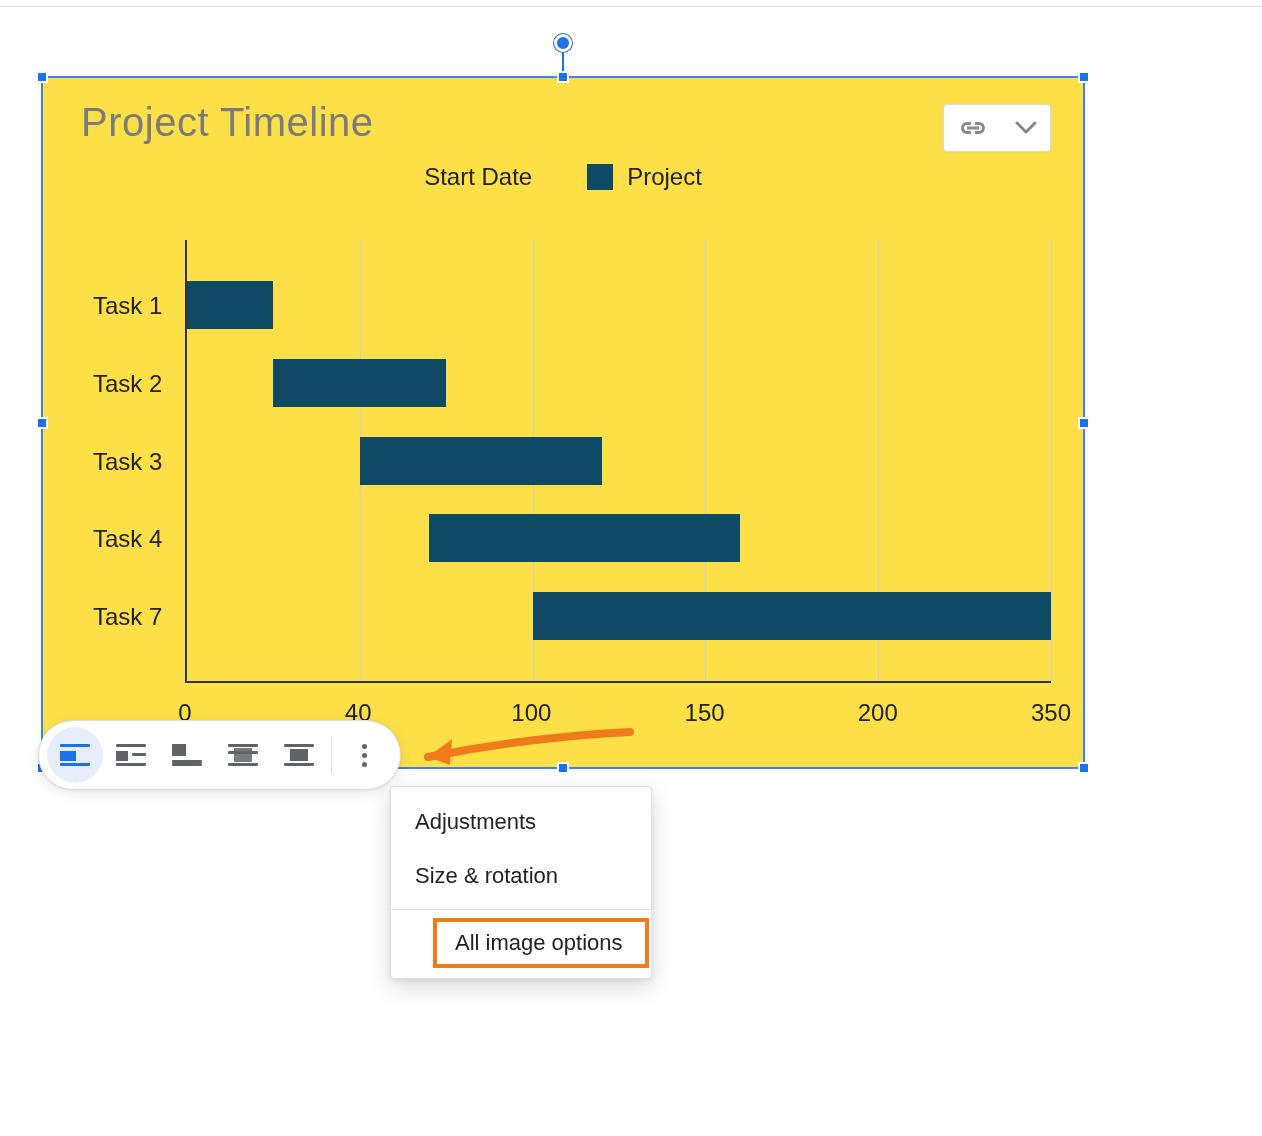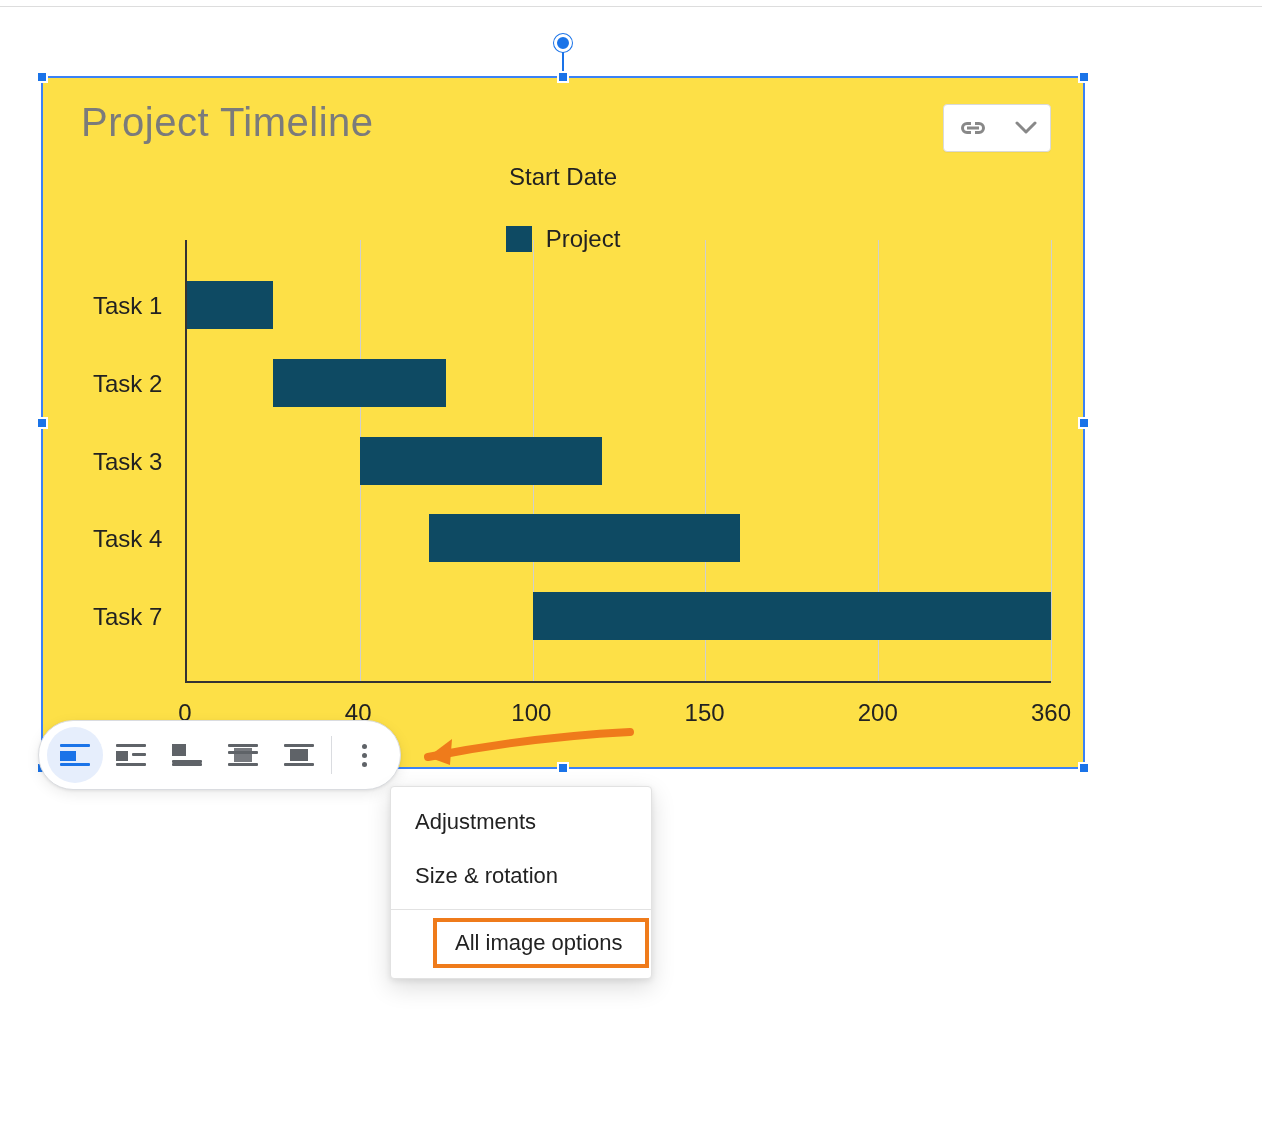--- a/index.html
+++ b/index.html
@@ -53,27 +53,26 @@
     display: flex;
     align-items: center;
     justify-content: space-around;
     box-shadow: 0 1px 1px rgba(0,0,0,0.03);
   }
   .link-pill svg { display: block; }
 
   
   .legend {
     display: flex;
-    gap: 34px;
+    gap: 55px;
     justify-content: center;
-    align-items: center;
+    align-items: flex-end;
     margin-top: 18px;
     font-size: 24px;
     color: #222;
-    flex-direction: column;
   }
   .legend-item { display: flex; align-items: center; gap: 14px; }
   .legend-swatch {
     width: 26px; height: 26px;
     background: #0e4a63;
   }
 
   
   .plot-wrap {
     position: absolute;
@@ -328,21 +327,21 @@
           <div class="bar" style="left: 20%; width: 28%; top: 50%; background: rgb(14, 74, 99);"></div>
           <div class="bar" style="left: 28%; width: 36%; top: 67.6%; background: rgb(14, 74, 99);"></div>
           <div class="bar" style="left: 40%; width: 60%; top: 85.2%; background: rgb(14, 74, 99);"></div>
         </div>
       <div class="x-ticks" id="xticks">
           <div class="x-tick" style="left: 0%;">0</div>
           <div class="x-tick" style="left: 20%;">40</div>
           <div class="x-tick" style="left: 40%;">100</div>
           <div class="x-tick" style="left: 60%;">150</div>
           <div class="x-tick" style="left: 80%;">200</div>
-          <div class="x-tick" style="left: 100%;">360</div>
+          <div class="x-tick" style="left: 100%;">350</div>
         </div>
     </div>
   </div>
 </div>
 
 <div class="toolbar">
   <div class="tbtn selected" title="In line">
     <div class="wrap-icon ic-inline">
       <span class="thin a"></span>
         <span class="band"></span>

